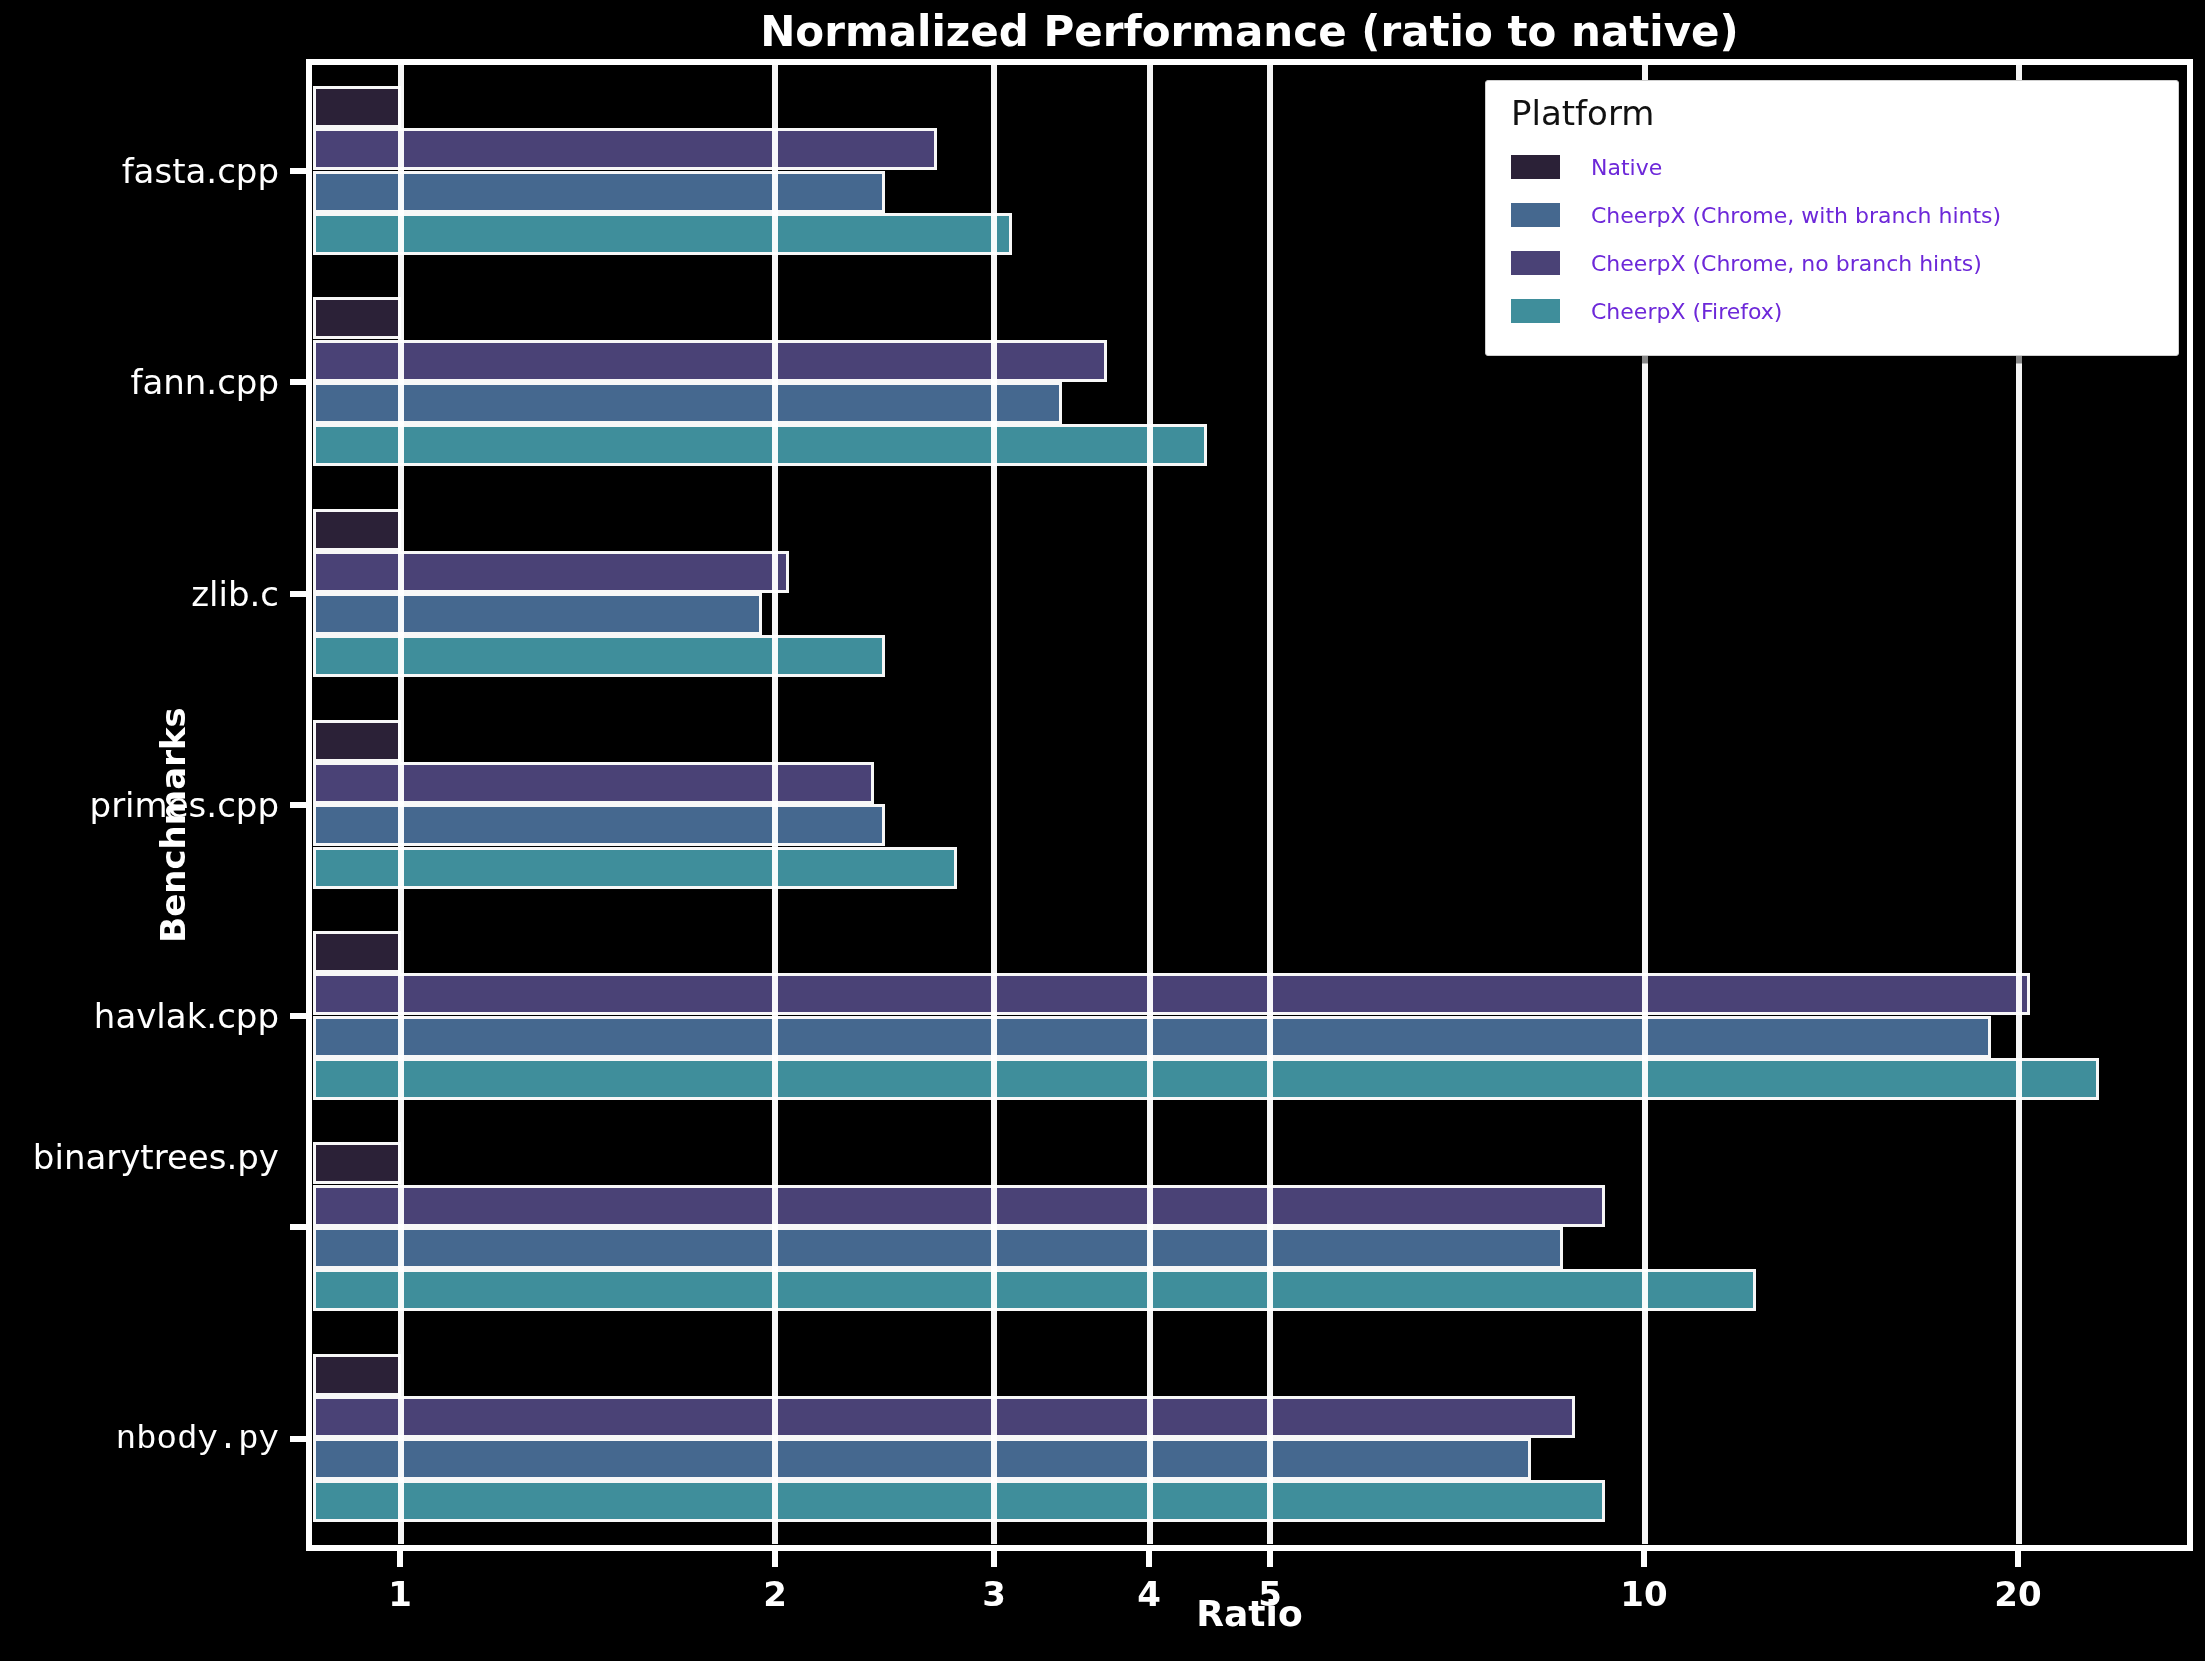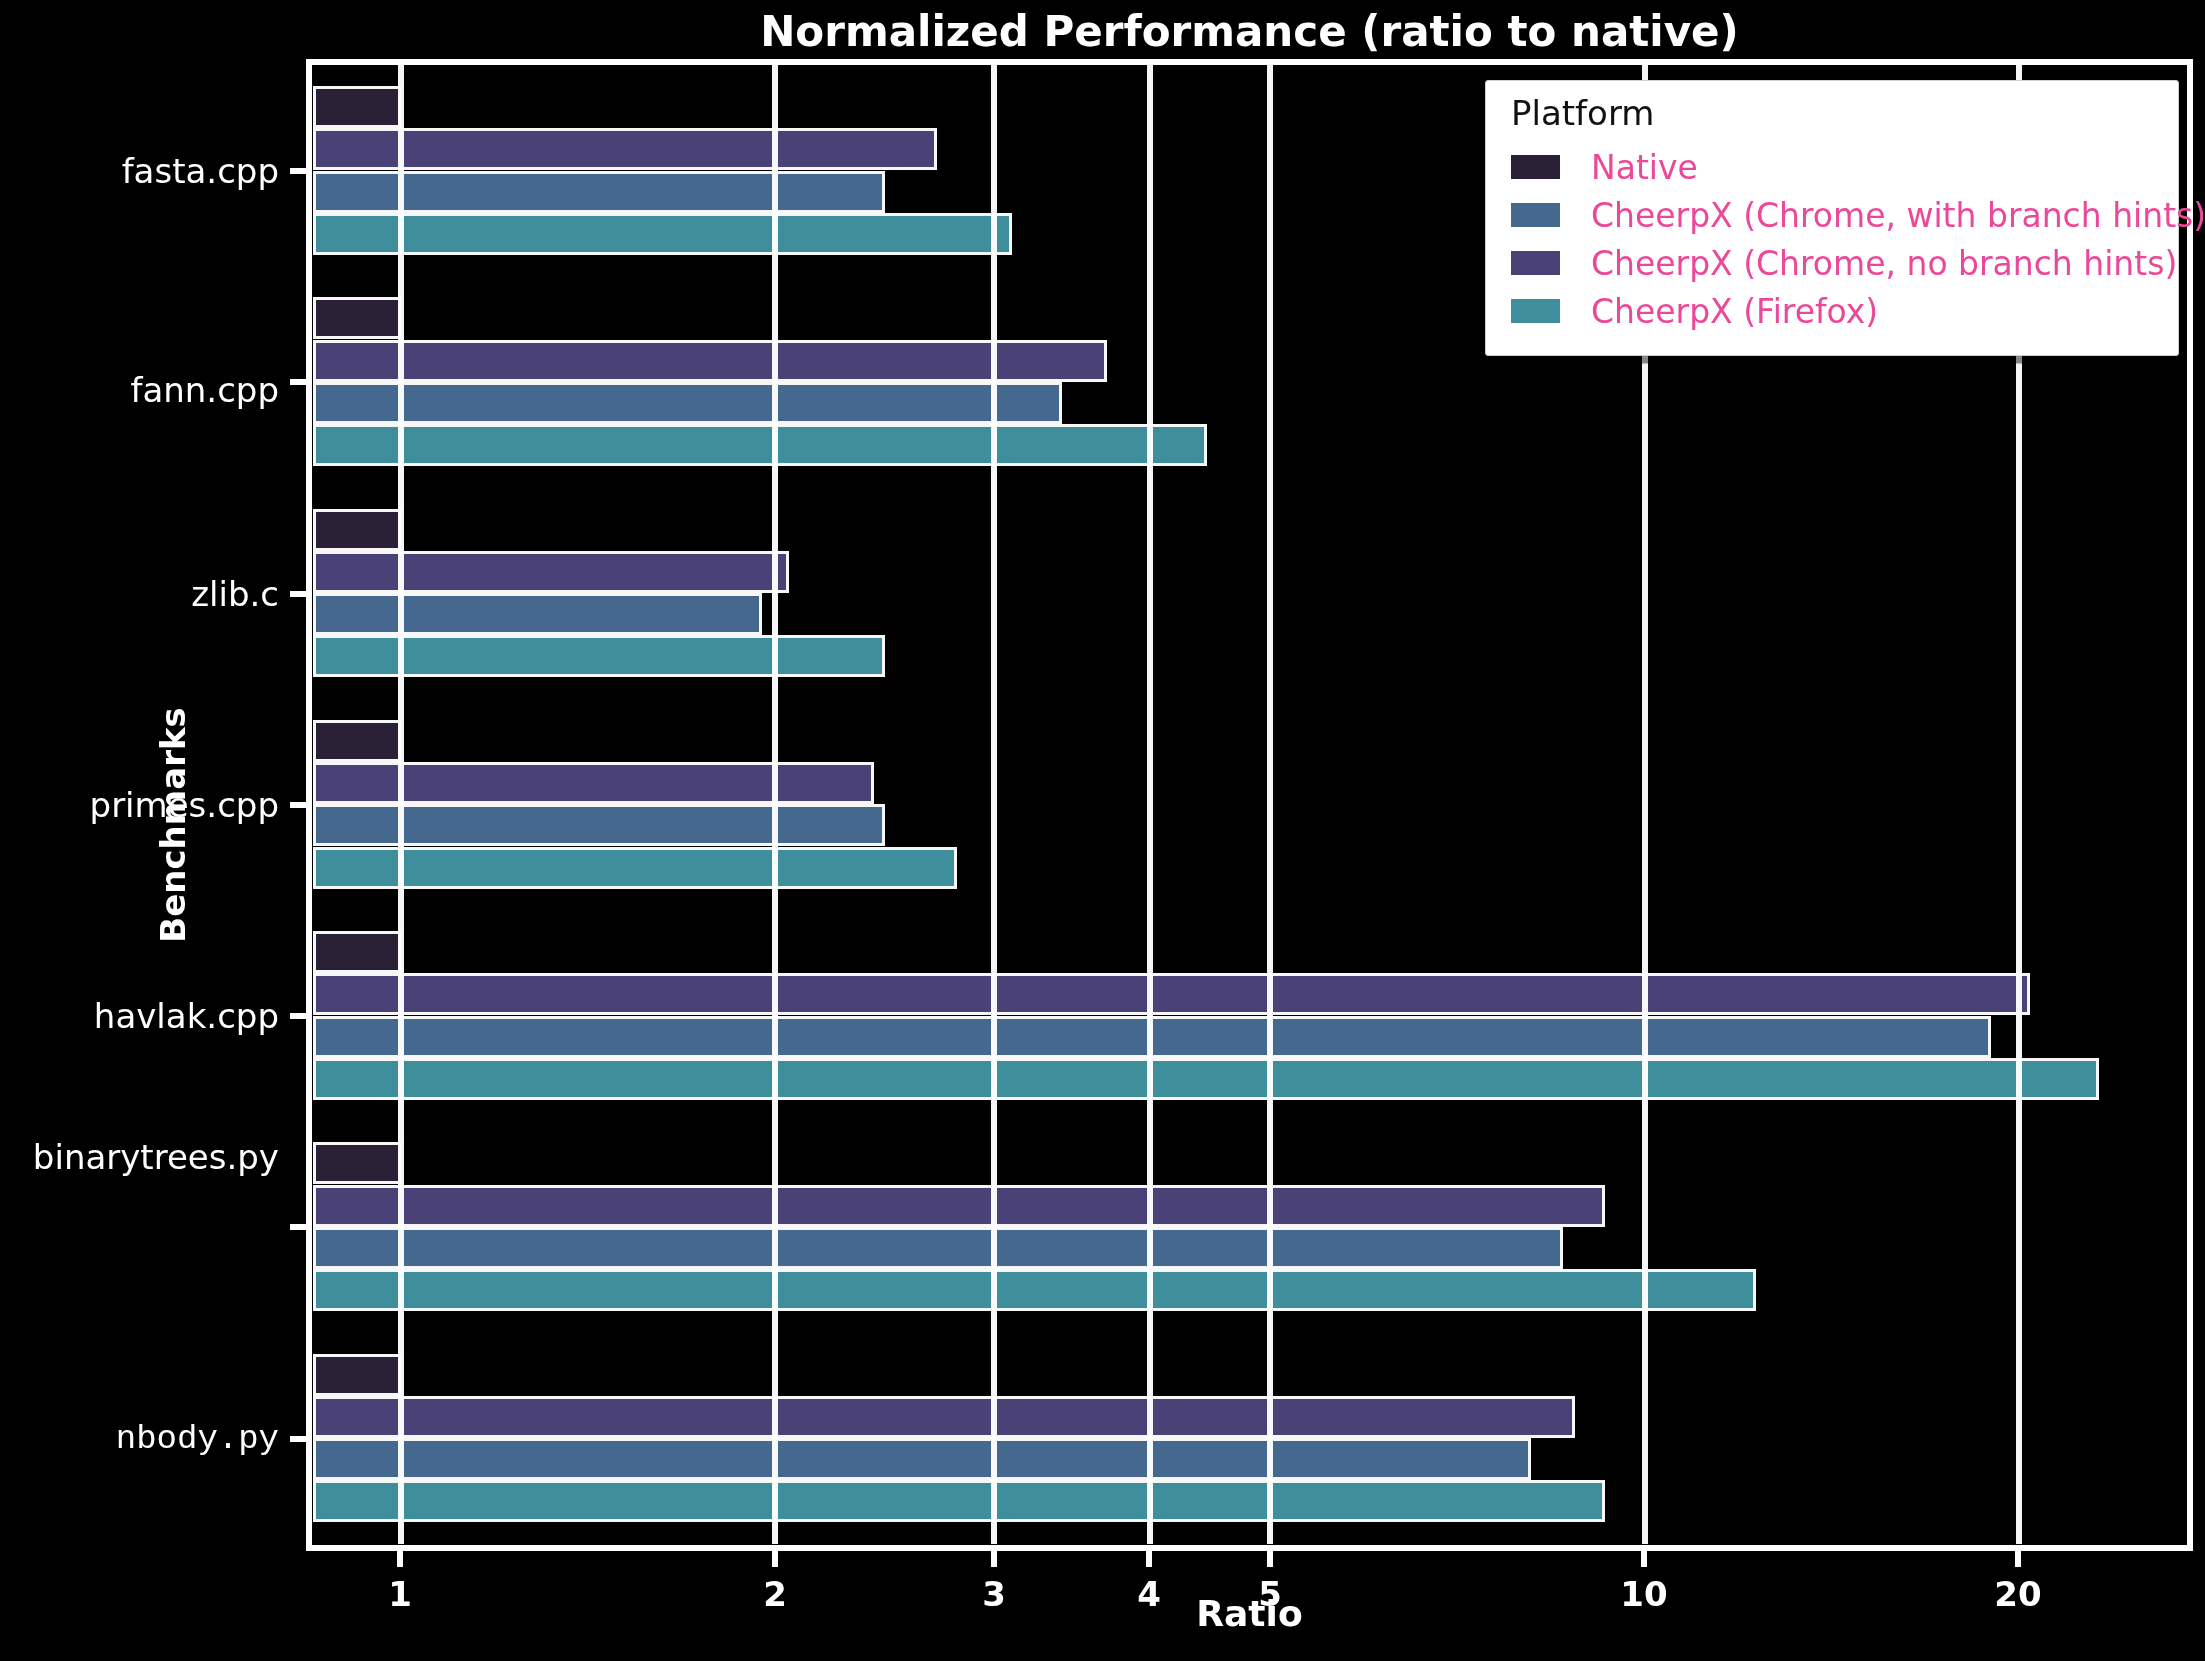--- a/index.html
+++ b/index.html
@@ -30,21 +30,21 @@
   .y-tick-label{position:absolute;text-align:center;transform:translateY(-50%);font-size:34px;font-weight:400;color:#fff;white-space:nowrap;}
   .legend{
     position:absolute;left:1485px;top:80px;width:694px;box-sizing:border-box;
     background:#ffffff;border:1.5px solid #cfcfcf;border-radius:3px;
     box-shadow:7.4px 7.4px 0 rgba(0,0,0,0.45);
     padding:12px 21px 19.4px 25px;z-index:5;color:#111;
   }
   .legend-title{text-align:left;font-size:34px;color:#111;margin-bottom:10.4px;}
   .legend-item{display:flex;align-items:center;height:48px;}
   .legend-swatch{width:49px;height:24px;margin-right:31px;flex:0 0 auto;}
-  .legend-item-label{font-size:33px;color:#ec4899;white-space:nowrap;}
+  .legend-item-label{font-size:22px;color:#6d28d9;white-space:nowrap;}
 </style>
 </head>
 <body>
 
 <div id="stage">
   <div class="chart-title">Normalized Performance (ratio to native)</div>
   <div class="y-axis-label">Benchmarks</div>
   <div class="x-axis-label">Ratio</div>
 
   <div id="plot" style="left: 313px; top: 65px; width: 1873px; height: 1479px;">
@@ -95,21 +95,21 @@
       <div class="x-tick-label" style="left: 1149px; top: 1574px;">4</div>
       <div class="x-tick-mark" style="left: 1267px; top: 1551px;"></div>
       <div class="x-tick-label" style="left: 1270px; top: 1574px;">5</div>
       <div class="x-tick-mark" style="left: 1641px; top: 1551px;"></div>
       <div class="x-tick-label" style="left: 1644px; top: 1574px;">10</div>
       <div class="x-tick-mark" style="left: 2015px; top: 1551px;"></div>
       <div class="x-tick-label" style="left: 2018px; top: 1574px;">20</div>
       <div class="y-tick-mark" style="left: 290px; top: 168px;"></div>
       <div class="y-tick-label" style="right: 1926px; top: 171px;">fasta.cpp</div>
       <div class="y-tick-mark" style="left: 290px; top: 379px;"></div>
-      <div class="y-tick-label" style="right: 1926px; top: 382px; margin-top: 8px;">fann.cpp</div>
+      <div class="y-tick-label" style="right: 1926px; top: 382px;">fann.cpp</div>
       <div class="y-tick-mark" style="left: 290px; top: 591px;"></div>
       <div class="y-tick-label" style="right: 1926px; top: 594px;">zlib.c</div>
       <div class="y-tick-mark" style="left: 290px; top: 802px;"></div>
       <div class="y-tick-label" style="right: 1926px; top: 805px;">primes.cpp</div>
       <div class="y-tick-mark" style="left: 290px; top: 1013px;"></div>
       <div class="y-tick-label" style="right: 1926px; top: 1016px;">havlak.cpp</div>
       <div class="y-tick-mark" style="left: 290px; top: 1224px;"></div>
       <div class="y-tick-label" style="right: 1926px; top: 1157px;">binarytrees.py</div>
       <div class="y-tick-mark" style="left: 290px; top: 1436px;"></div>
       <div class="y-tick-label" style="right: 1926px; top: 1439px; font-family: Liberation Mono, monospace;">nbody.py</div>

